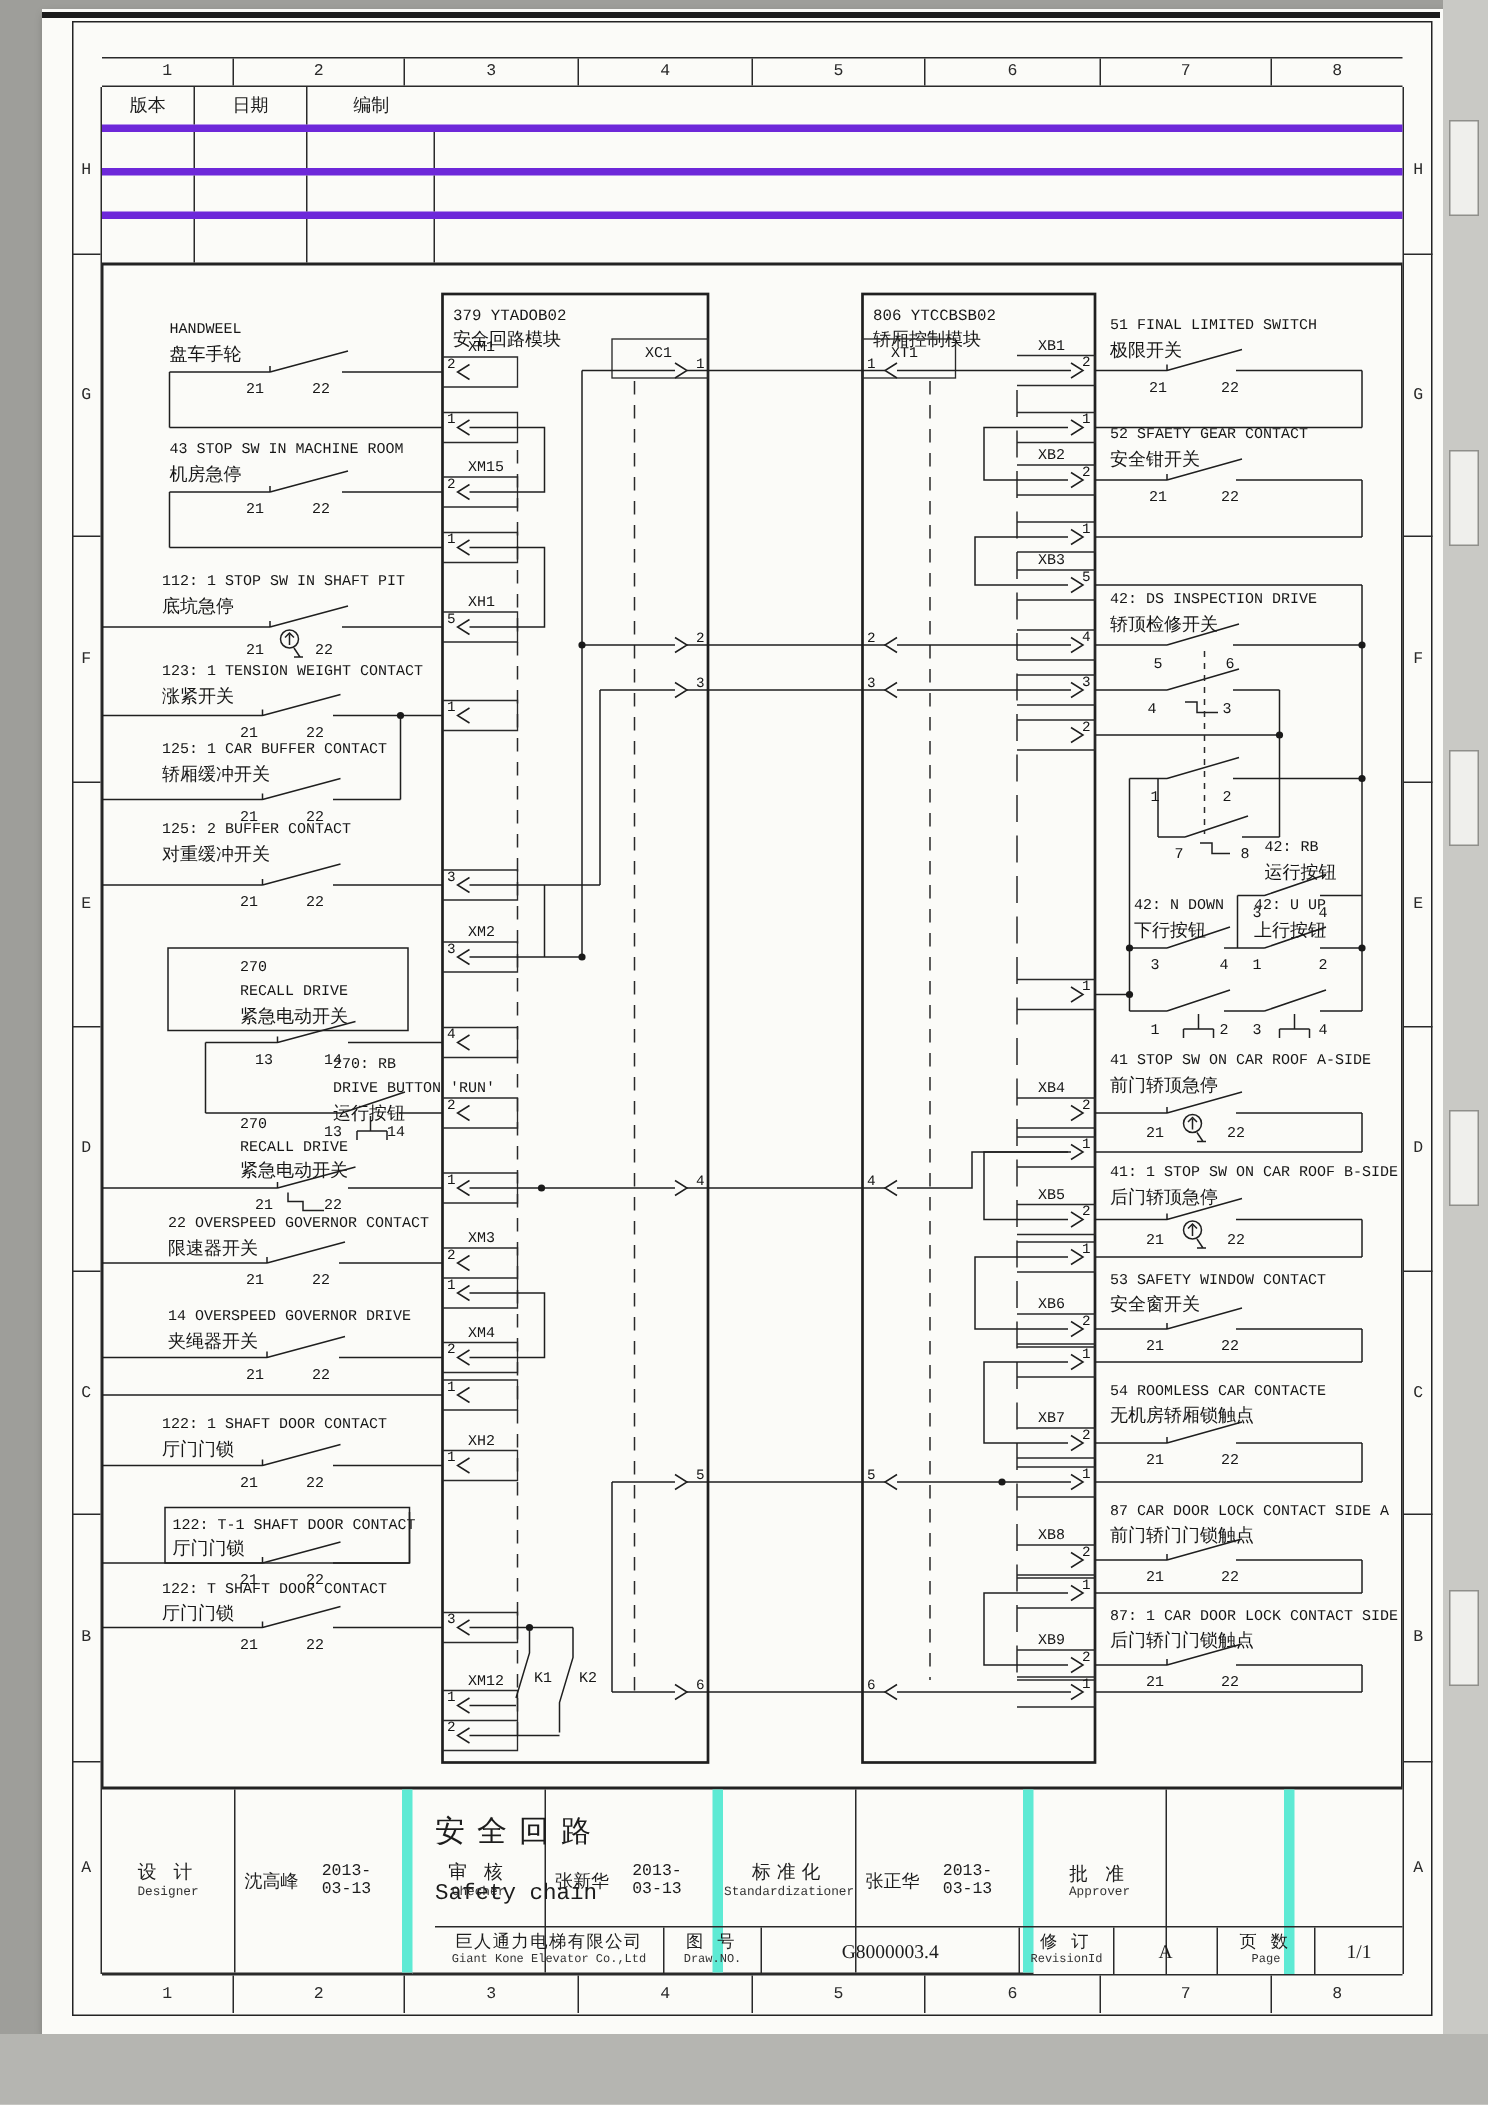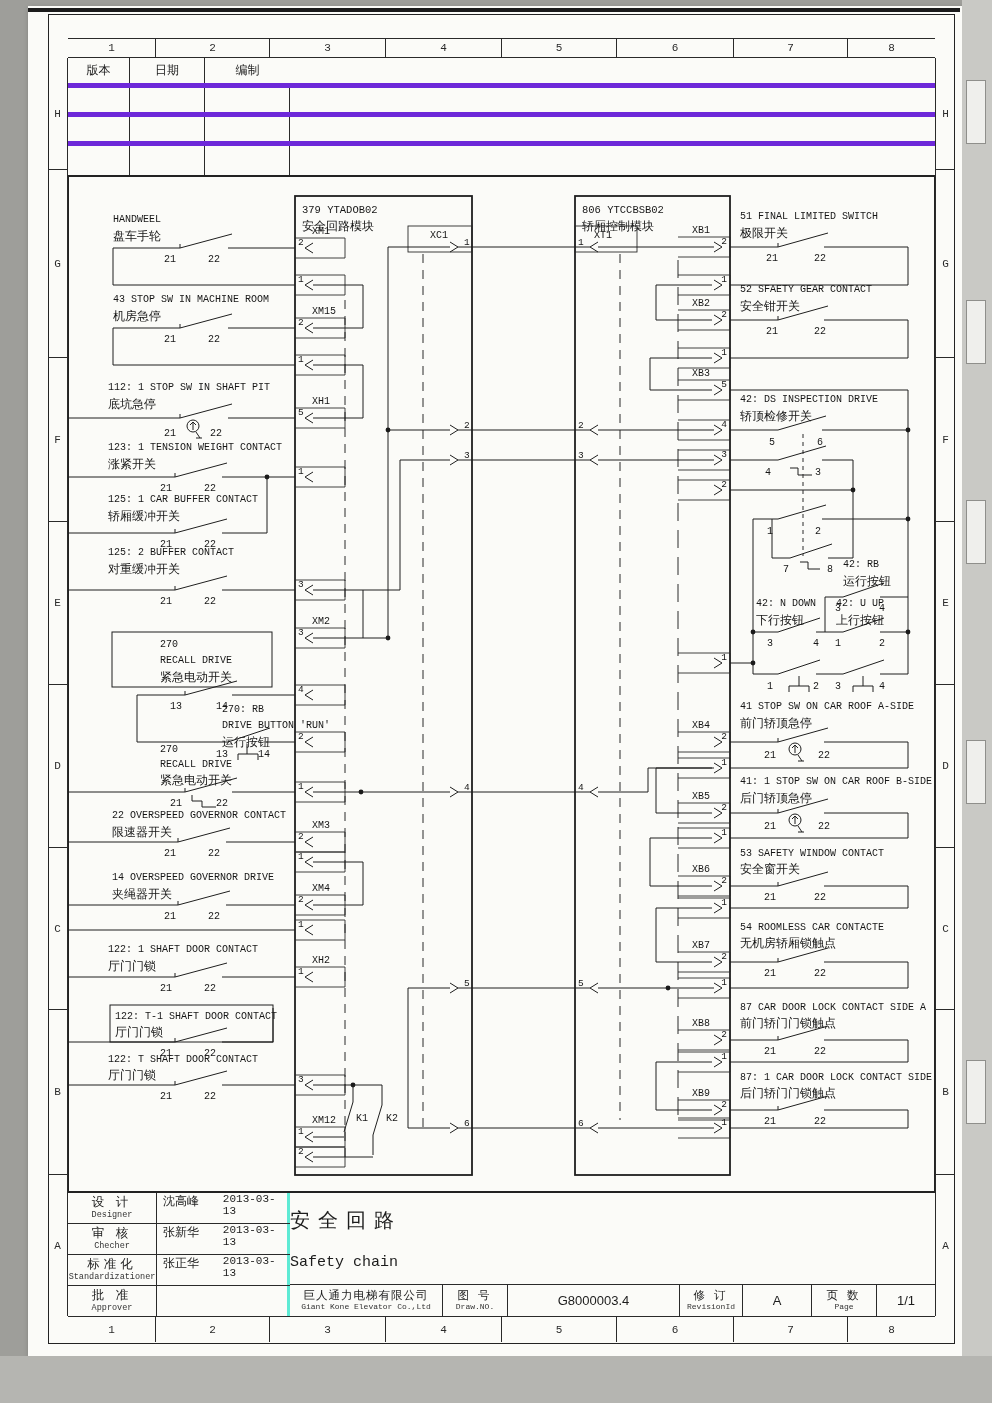--- a/index.html
+++ b/index.html
@@ -24,39 +24,39 @@
   .rt-row{display:flex;border-bottom:5px solid #6d28d9}
   .rt-row:last-child{border-bottom:none}
   .rt-c{border-right:1px solid #2a2a2a;display:flex;align-items:center;justify-content:center}
   .rt-c:last-child{border-right:none}
   .rt-h{height:30px}.rt-d{height:29px}
   .w-ver{width:62px}.w-date{width:75px}.w-auth{width:85px}.w-desc{flex:1}
   
   .draw{left:68px;top:176px;width:867px;height:1016px;border:1.6px solid #222}
   
   .tblock{left:68px;top:1192px;width:867px;height:124px;border-top:1.6px solid #222;display:flex;font-size:12px}
-  .tb-left{width:222px;display:flex;flex-direction:column}
+  .tb-left{width:222px;display:flex;flex-direction:row}
   .tb-row{flex:1;display:flex;border-bottom:1px solid #2a2a2a}
   .tb-row:last-child{border-bottom:none}
   .tb-label{width:89px;border-right:1px solid #2a2a2a;display:flex;flex-direction:column;align-items:center;justify-content:center;line-height:1.05}
   .tb-label .en{font:8.5px "Liberation Mono","DejaVu Sans Mono",monospace;color:#333}
   .tb-label .zh{letter-spacing:4px;font-size:12.5px}
-  .tb-val{flex:1;border-right:3px solid #5eead4;display:flex;padding:0 6px;gap:14px}
+  .tb-val{flex:1;border-right:7px solid #5eead4;display:flex;align-items:center;padding:0 6px;gap:14px}
   .tb-val .nm{width:52px}
   .tb-val .dt{font:11px "Liberation Mono","DejaVu Sans Mono",monospace}
   .tb-right{flex:1;display:flex;flex-direction:column}
   .tb-title{flex:1;display:flex;flex-direction:column;justify-content:center;border-bottom:1px solid #2a2a2a}
   .tb-title .zh{font-size:20px;letter-spacing:8px}
   .tb-title .en{font:15px "Liberation Mono","DejaVu Sans Mono",monospace;margin-top:20px}
   .tb-bot{height:31px;display:flex}
   .tb-bc{border-right:1px solid #2a2a2a;display:flex;flex-direction:column;align-items:center;justify-content:center;line-height:1.02}
   .tb-bc:last-child{border-right:none}
   .tb-bc .zh{font-size:11.5px;letter-spacing:3px}
   .tb-bc .en{font:8px "Liberation Mono","DejaVu Sans Mono",monospace;color:#333}
-  .mono{font-family:Liberation Sans, sans-serif}
+  .mono{font-family:Liberation Serif, serif}
   
   .rband{left:962px;top:0;width:30px;height:1403px;background:#c9c9c5}
   .bband{left:0;top:1356px;width:992px;height:47px;background:#b5b5b1}
   .pedge{background:#efefec;border:1px solid #8f8f8b}
   
   svg{position:absolute;left:68px;top:176px}
   .w{fill:none;stroke:#1f1f1f;stroke-width:1}
   .w2{fill:none;stroke:#1f1f1f;stroke-width:1.8}
   .dash{fill:none;stroke:#2a2a2a;stroke-width:1;stroke-dasharray:9 7}
   .ldash{fill:none;stroke:#2a2a2a;stroke-width:1;stroke-dasharray:18 9}

